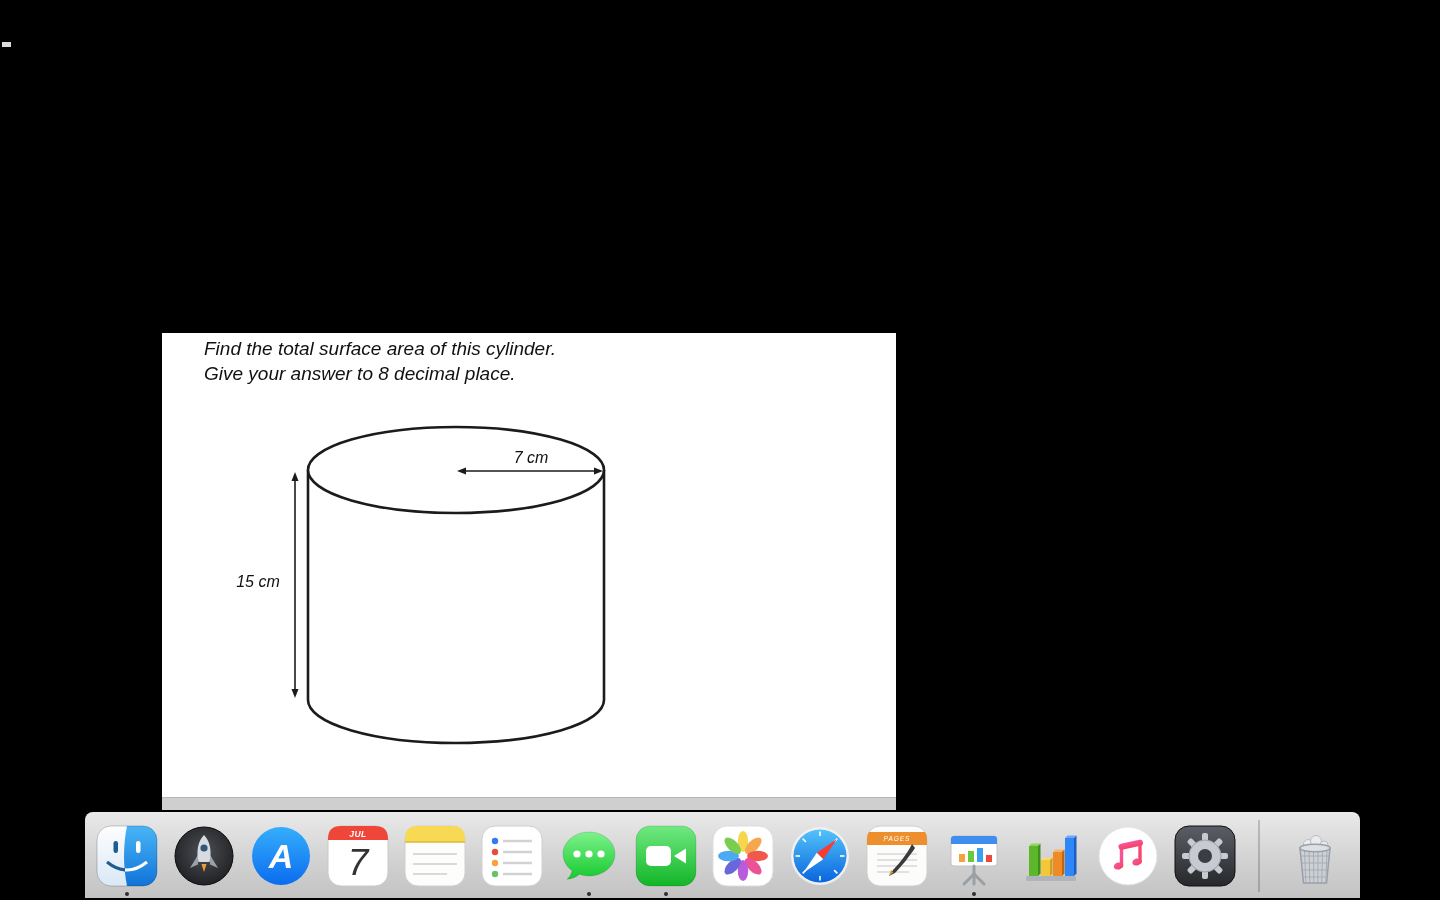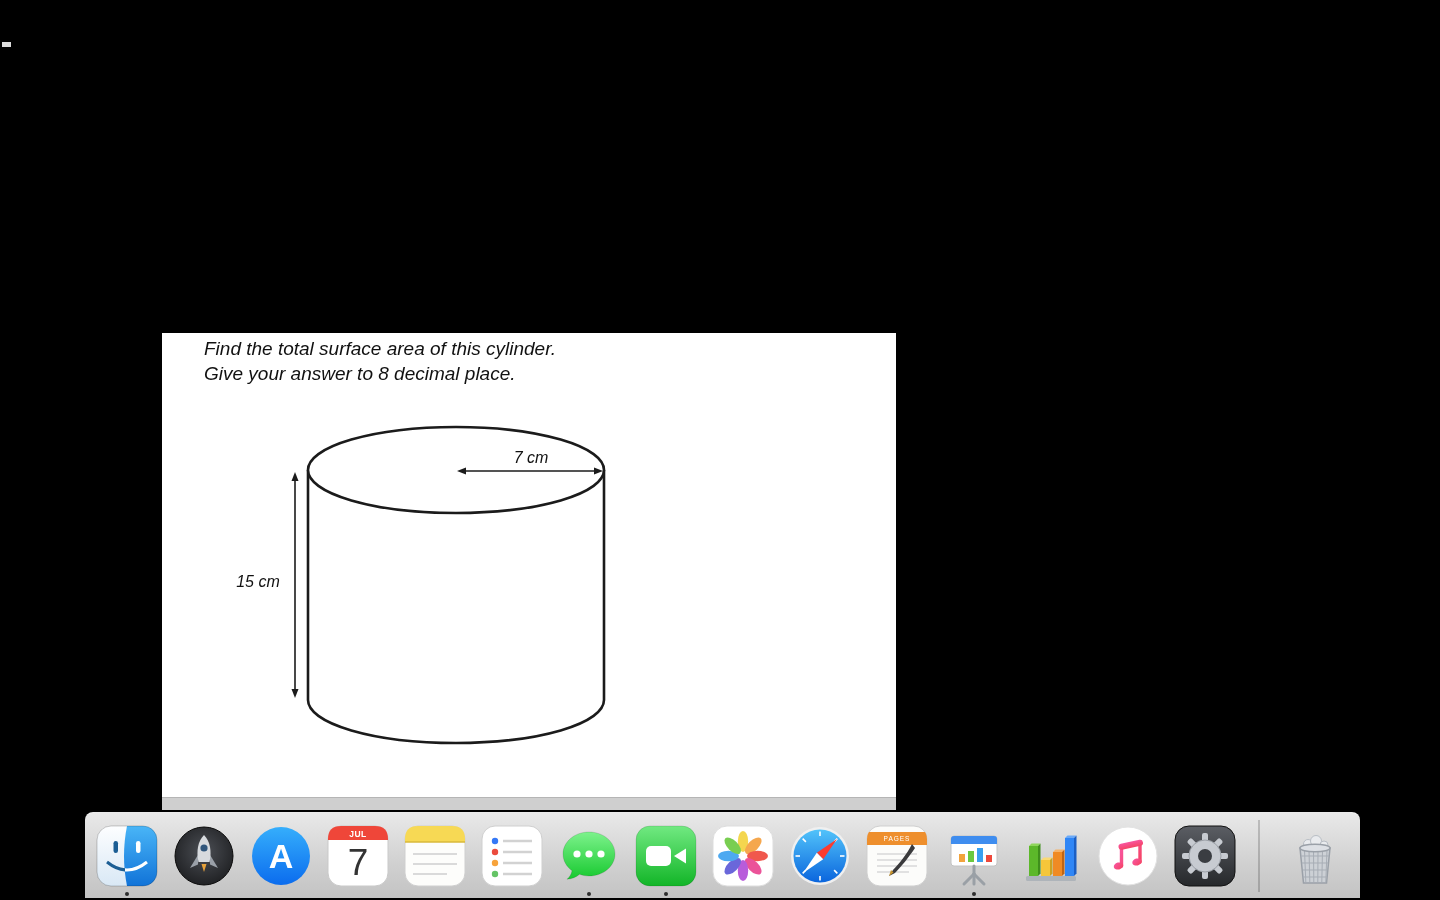--- a/index.html
+++ b/index.html
@@ -47,20 +47,21 @@
     background:linear-gradient(180deg,#e9e9e9 0%,#d2d2d2 55%,#c3c3c3 100%);
     border-top:1px solid rgba(255,255,255,0.65);
     border-radius:8px 8px 0 0;
     display:flex;align-items:center;
     padding:0 10px;gap:13px;
   }
   .dock-item{
     position:relative;width:64px;height:86px;flex:0 0 auto;
     display:flex;align-items:center;justify-content:center;
     cursor:default;
+    font-style:italic;
   }
   .dock-item svg{width:64px;height:64px;display:block;}
   .dock-dot{
     position:absolute;bottom:3px;left:50%;transform:translateX(-50%);
     width:4px;height:4px;border-radius:50%;background:#2e2e2e;
   }
   .dock-sep{
     width:2px;height:72px;background:rgba(0,0,0,0.18);
     margin:0 10px 0 8px;align-self:center;flex:0 0 auto;
   }

